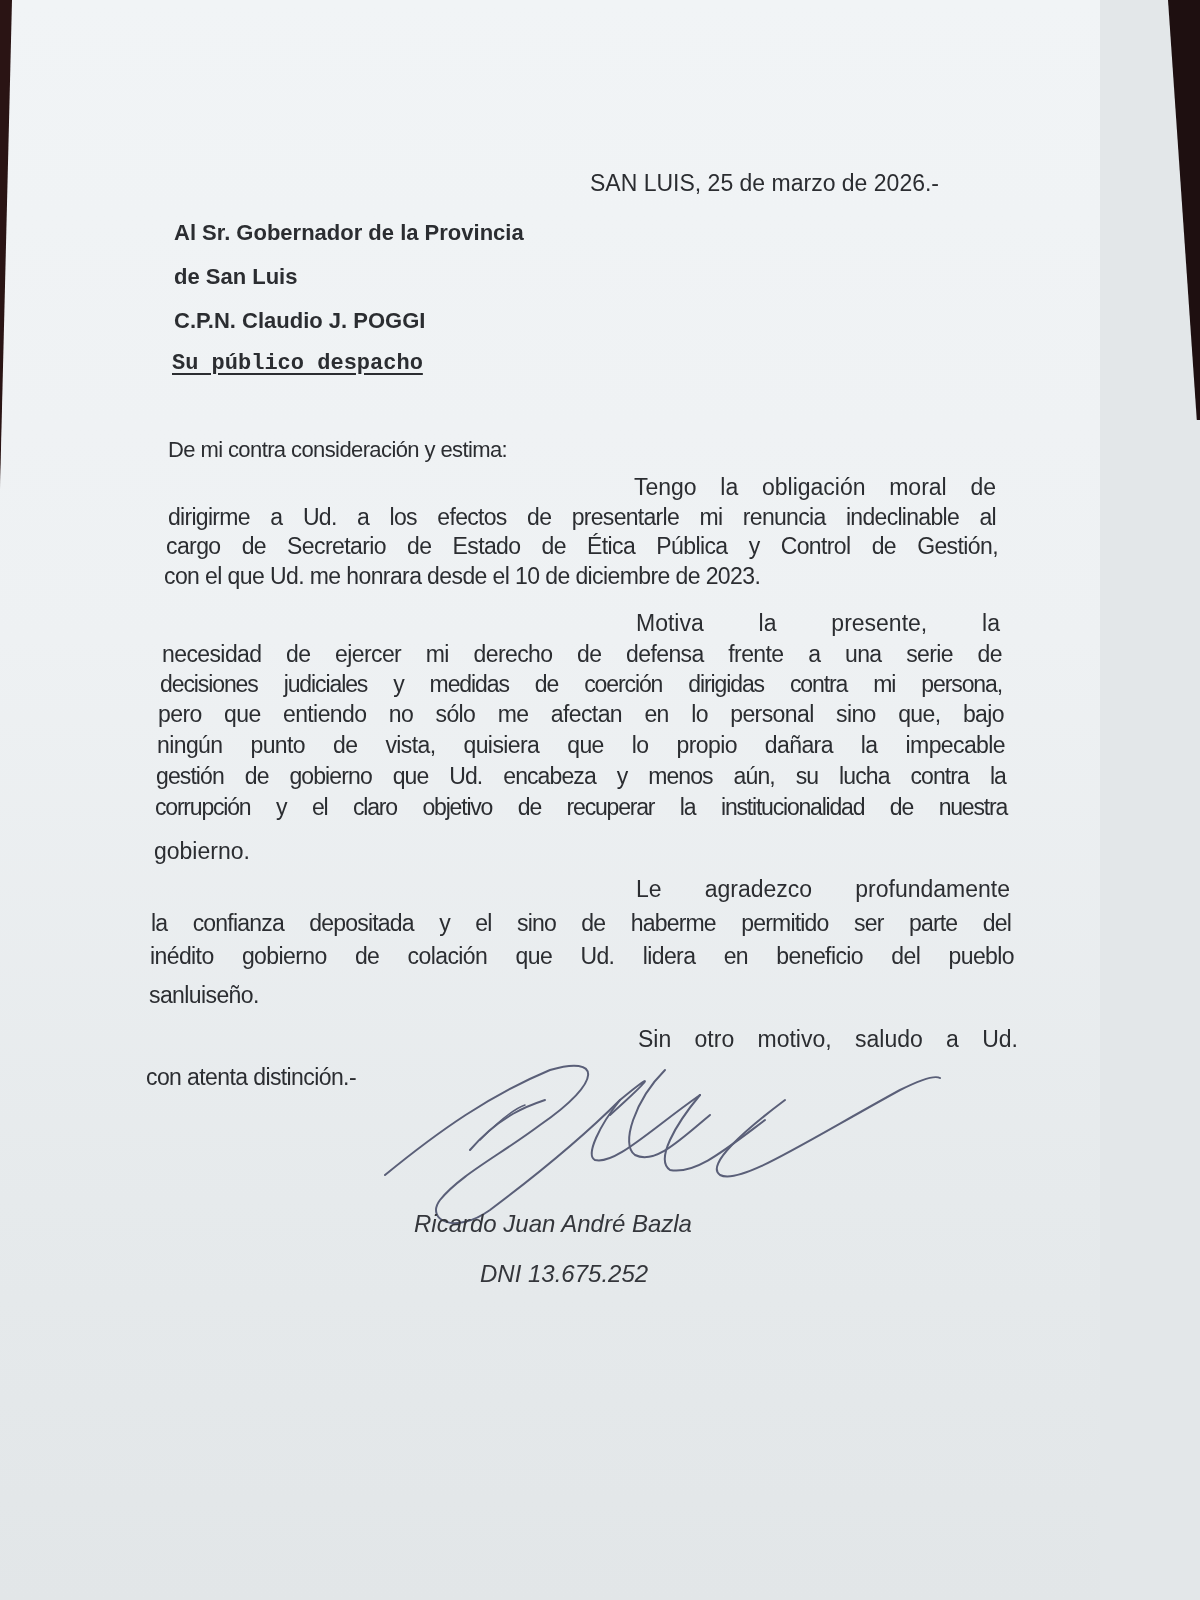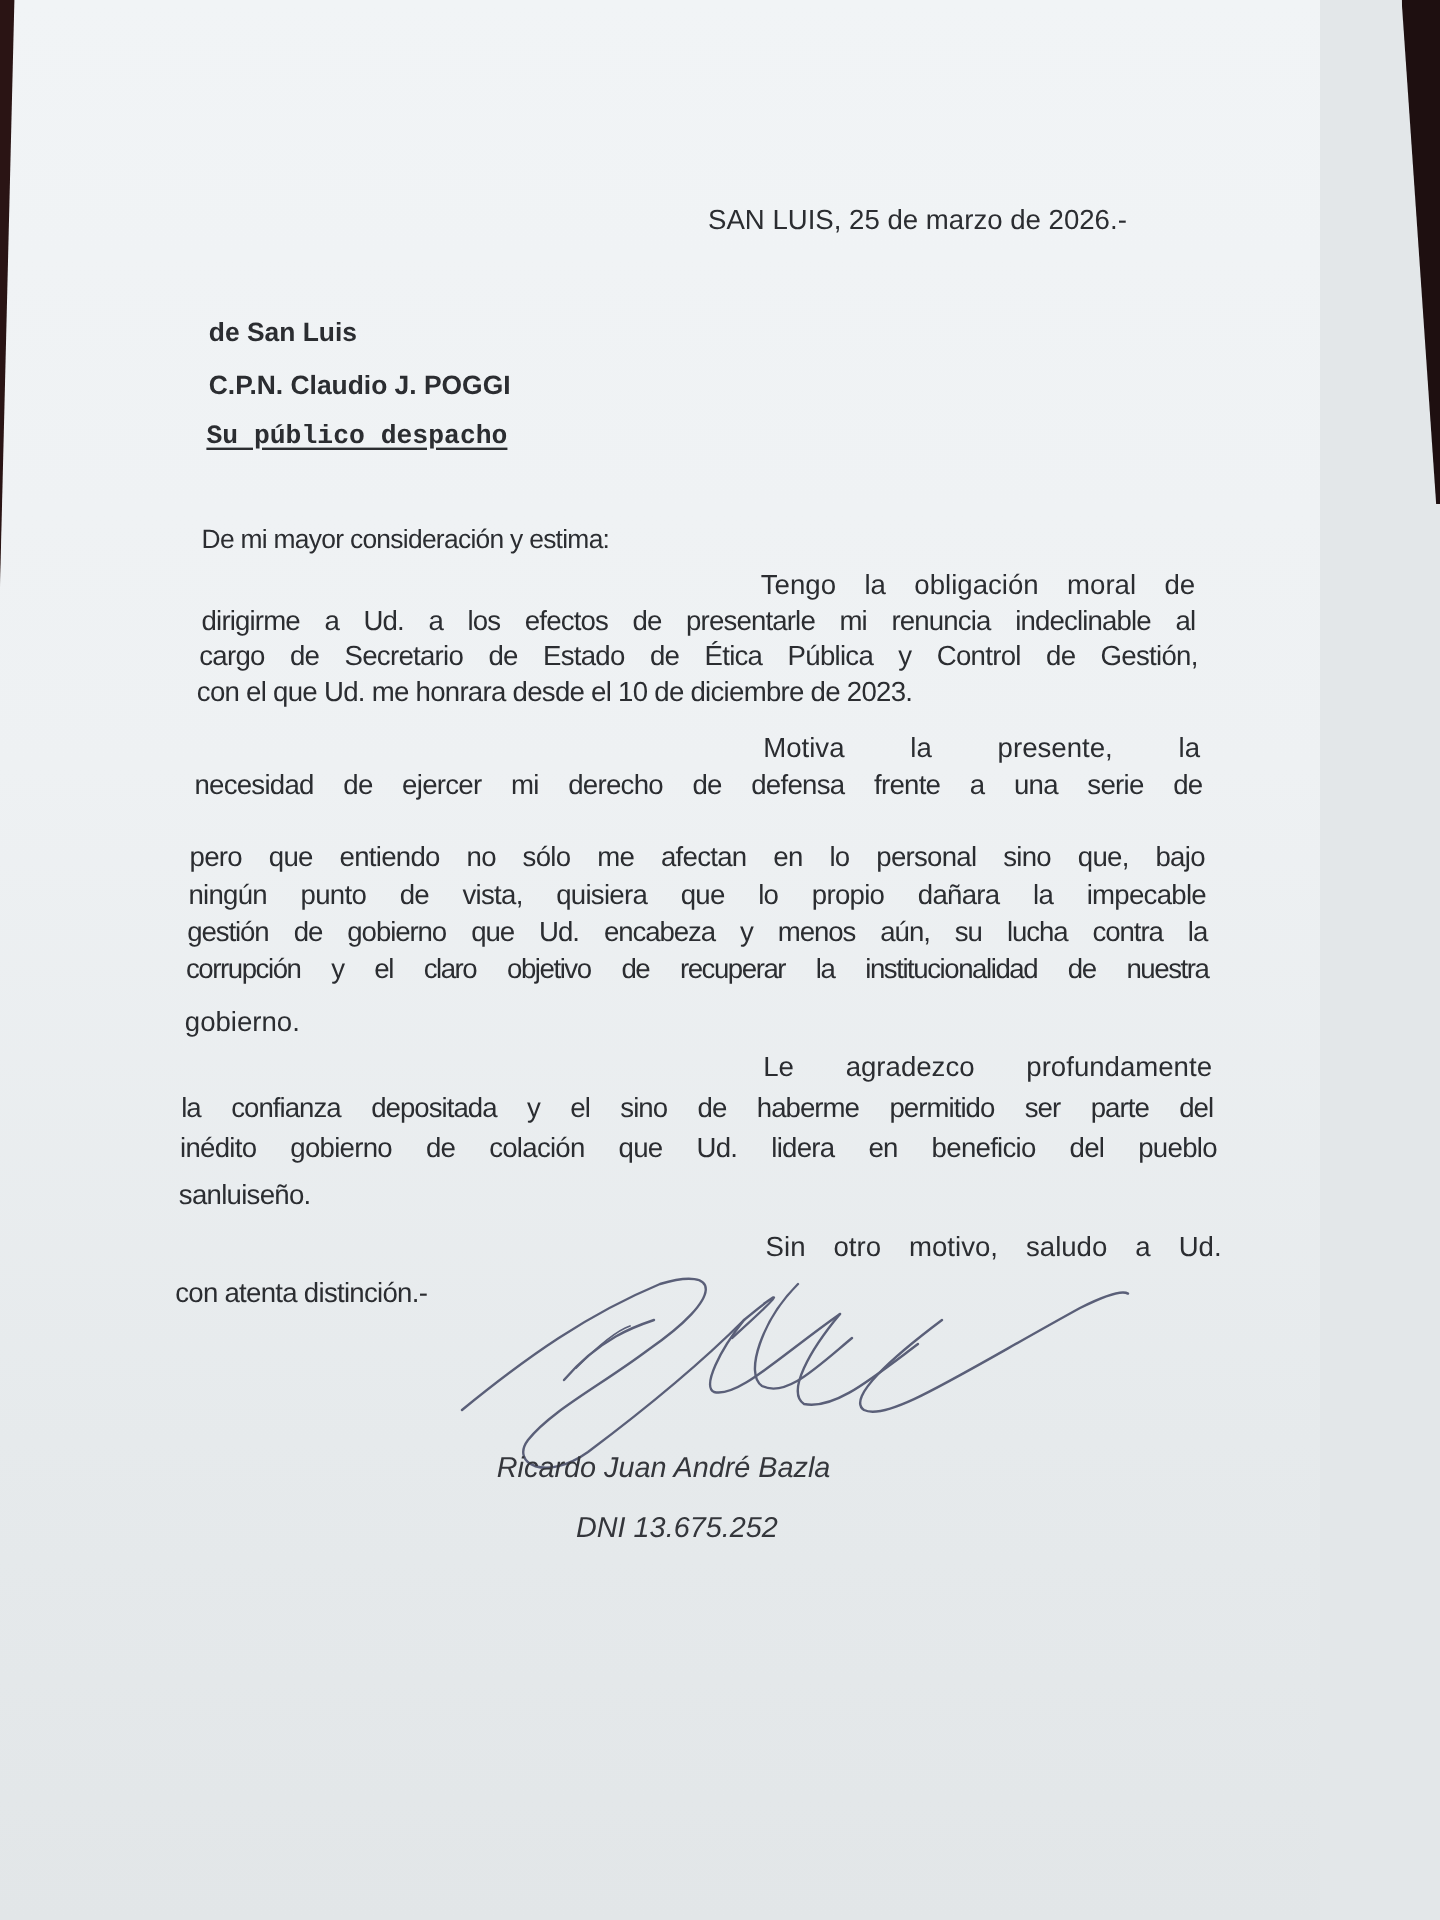--- a/index.html
+++ b/index.html
@@ -34,33 +34,35 @@
 </head>
 <body>
 
 <div class="bg-left"></div>
 <div class="bg-right"></div>
 
 <div class="paper">
 
   <div class="t" style="left:590px; top:172px; font-size:23px;">SAN LUIS, 25 de marzo de 2026.-</div>
 
+  <div class="t bold" style="left:174px; top:222px; font-size:22px;">Al Sr. Gobernador de la Provincia</div>
   <div class="t bold" style="left:174px; top:266px; font-size:22px;">de San Luis</div>
   <div class="t bold" style="left:174px; top:310px; font-size:22px;">C.P.N. Claudio J. POGGI</div>
   <div class="t bold under" style="left:172px; top:353px; font-size:22px;">Su público despacho</div>
 
-  <div class="t" style="left:168px; top:439px; font-size:22px; letter-spacing:-0.6px;">De mi mayor consideración y estima:</div>
+  <div class="t" style="left:168px; top:439px; font-size:22px; letter-spacing:-0.6px;">De mi contra consideración y estima:</div>
 
   <div class="t just" style="left:634px; top:476px; width:362px; font-size:23px;">Tengo la obligación moral de</div>
   <div class="t just" style="left:168px; top:506px; width:828px; font-size:23px; letter-spacing:-0.7px;">dirigirme a Ud. a los efectos de presentarle mi renuncia indeclinable al</div>
   <div class="t just" style="left:166px; top:535px; width:832px; font-size:23px; letter-spacing:-0.6px;">cargo de Secretario de Estado de Ética Pública y Control de Gestión,</div>
   <div class="t" style="left:164px; top:565px; font-size:23px; letter-spacing:-0.6px;">con el que Ud. me honrara desde el 10 de diciembre de 2023.</div>
 
   <div class="t just" style="left:162px; top:643px; width:840px; font-size:23px; letter-spacing:-0.6px;">necesidad de ejercer mi derecho de defensa frente a una serie de</div>
   <div class="t just" style="left:636px; top:612px; width:364px; font-size:23px;">Motiva la presente, la</div>
+  <div class="t just" style="left:160px; top:673px; width:842px; font-size:23px; letter-spacing:-1.1px;">decisiones judiciales y medidas de coerción dirigidas contra mi persona,</div>
   <div class="t just" style="left:158px; top:703px; width:846px; font-size:23px; letter-spacing:-0.6px;">pero que entiendo no sólo me afectan en lo personal sino que, bajo</div>
   <div class="t just" style="left:157px; top:734px; width:848px; font-size:23px; letter-spacing:-0.6px;">ningún punto de vista, quisiera que lo propio dañara la impecable</div>
   <div class="t just" style="left:156px; top:765px; width:850px; font-size:23px; letter-spacing:-0.9px;">gestión de gobierno que Ud. encabeza y menos aún, su lucha contra la</div>
   <div class="t just" style="left:155px; top:796px; width:852px; font-size:23px; letter-spacing:-1.2px;">corrupción y el claro objetivo de recuperar la institucionalidad de nuestra</div>
   <div class="t" style="left:154px; top:840px; font-size:23px;">gobierno.</div>
 
   <div class="t just" style="left:636px; top:878px; width:374px; font-size:23px;">Le agradezco profundamente</div>
   <div class="t just" style="left:151px; top:912px; width:860px; font-size:23px; letter-spacing:-0.8px;">la confianza depositada y el sino de haberme permitido ser parte del</div>
   <div class="t just" style="left:150px; top:945px; width:864px; font-size:23px; letter-spacing:-0.6px;">inédito gobierno de colación que Ud. lidera en beneficio del pueblo</div>
   <div class="t" style="left:149px; top:984px; font-size:23px; letter-spacing:-0.6px;">sanluiseño.</div>

